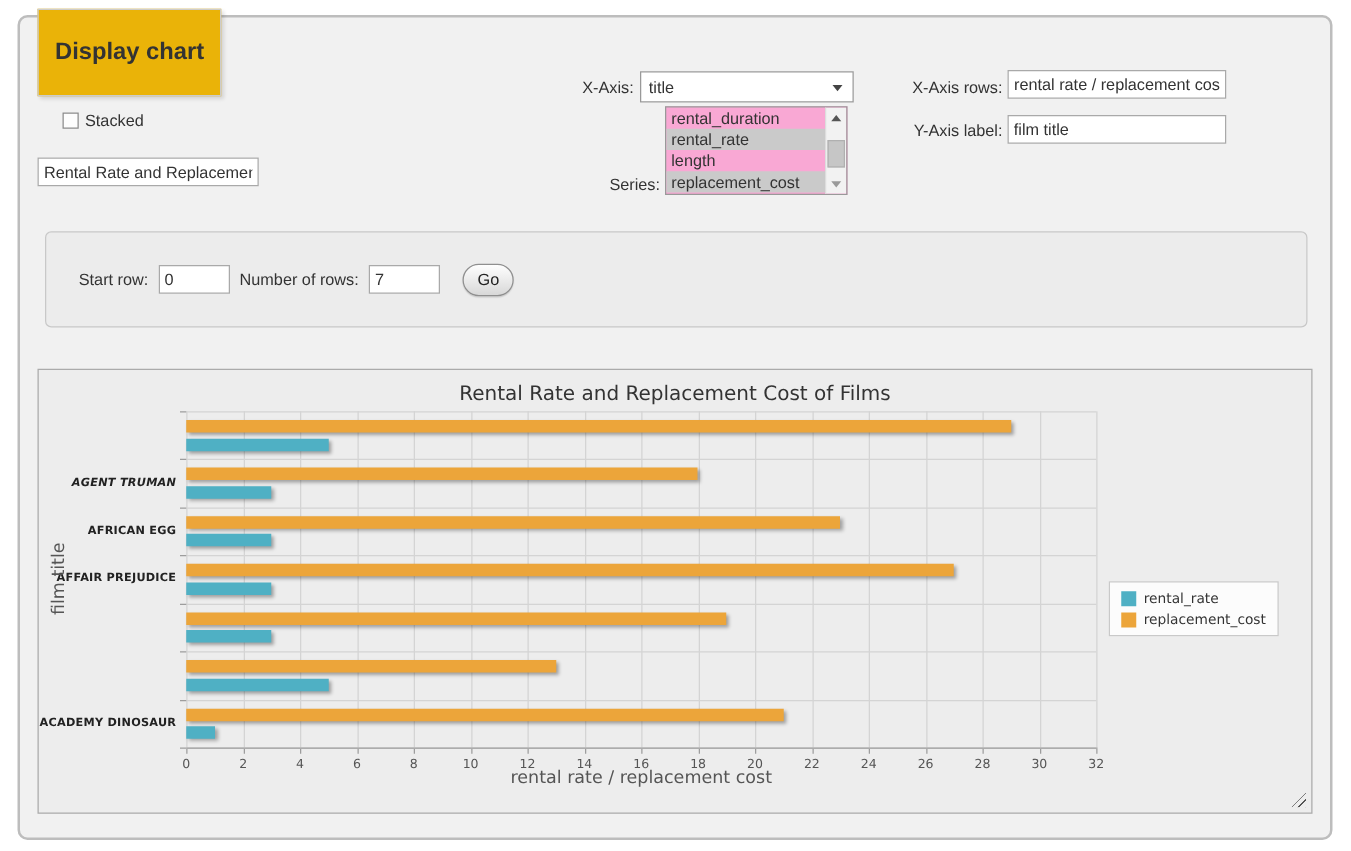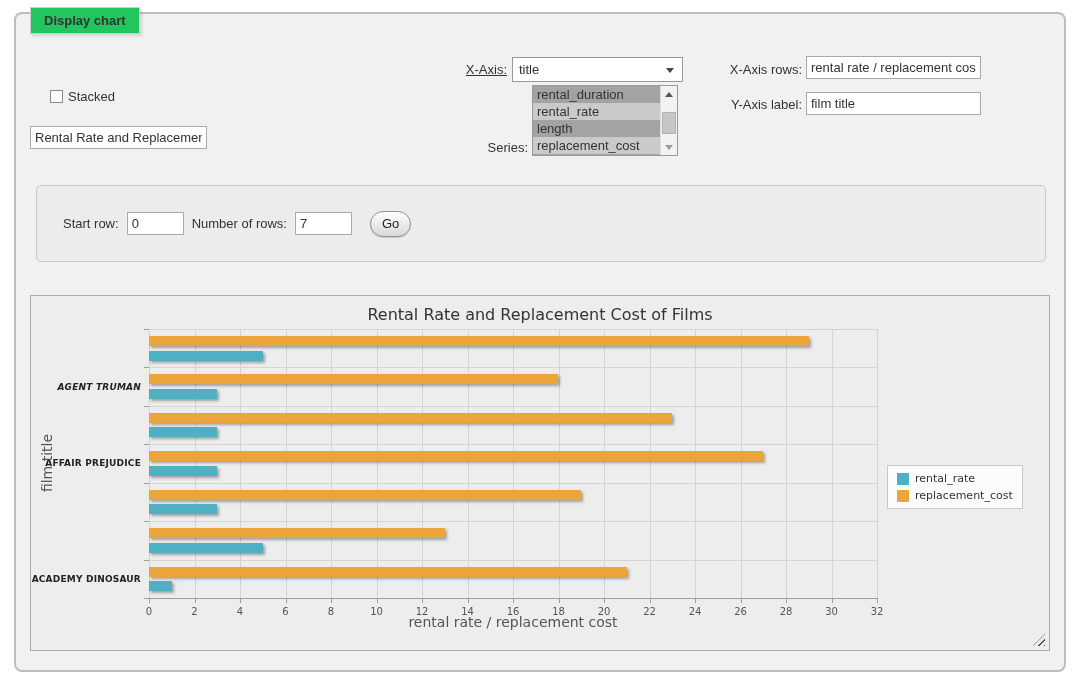--- a/index.html
+++ b/index.html
@@ -1,47 +1,47 @@
 <!DOCTYPE html>
 <html><head>
 <meta charset="utf-8">
 <style>
   * { box-sizing: border-box; margin: 0; padding: 0; }
   body { background: #fff; font-family: "Liberation Sans", sans-serif; font-size: 13px; color: #333; }
   .screen { position: relative; width: 1081px; height: 681px; background: #fff; overflow: hidden; }
 
   .panel { position: absolute; left: 14px; top: 12px; width: 1052px; height: 660px;
            background: #f1f1f1; border: 2px solid #bdbdbd; border-radius: 8px; }
-  .legend-box { position: absolute; left: 30px; top: 7px; background: #22c55e; border: 1px solid #ccc;
-                padding: 5px 13px; font-weight: bold; font-size: 13px; color: #333;
+  .legend-box { position: absolute; left: 30px; top: 7px; background: #eab308; border: 1px solid #ccc;
+                padding: 23px 13px; font-weight: bold; font-size: 19px; color: #333;
                 box-shadow: 2px 2px 3px rgba(0,0,0,0.12); z-index: 5; }
 
   .radios { position: absolute; left: 30px; top: 57px; display: flex; align-items: center; gap: 12px; }
   .radio-opt { display: flex; align-items: center; gap: 4px; cursor: default; }
   .radio { width: 13px; height: 13px; border-radius: 50%; border: 1px solid #777; background: #fff; position: relative; display: inline-block; }
   .radio.checked::after { content: ""; position: absolute; left: 3px; top: 3px; width: 5px; height: 5px; border-radius: 50%; background: #3a3a3a; }
   .stacked-row { position: absolute; left: 30px; top: 89px; display: flex; align-items: center; gap: 5px; padding-left: 20px; }
   .checkbox { width: 13px; height: 13px; border: 1px solid #8a8a8a; background: #fdfdfd; display: inline-block; }
 
   input[type="text"] { font: 13px "Liberation Sans", sans-serif; color: #333; background: #fff;
                        border: 1px solid #a9a9a9; padding: 2px 4px; height: 23px; }
   .title-input { position: absolute; left: 30px; top: 126px; width: 177px; }
 
   .lbl-r { position: absolute; text-align: right; color: #333; }
-  .xaxis-lbl   { left: 430px; top: 62px;  width: 77px; text-decoration: underline; }
+  .xaxis-lbl   { left: 430px; top: 62px;  width: 77px; }
   .series-lbl  { left: 430px; top: 140px; width: 98px; }
   .xaxis2-lbl  { left: 722px; top: 62px;  width: 80px; }
   .yaxis2-lbl  { left: 722px; top: 97px;  width: 80px; }
 
   .select { position: absolute; left: 512px; top: 57px; width: 171px; height: 25px; background: #fff;
             border: 1px solid #999; display: flex; align-items: center; padding-left: 6px; }
   .select .caret { position: absolute; right: 8px; top: 10px; width: 0; height: 0;
                    border-left: 4px solid transparent; border-right: 4px solid transparent; border-top: 5px solid #444; }
 
-  .listbox { position: absolute; left: 532px; top: 85px; width: 146px; height: 71px; background: #a3a3a3;
+  .listbox { position: absolute; left: 532px; top: 85px; width: 146px; height: 71px; background: #f9a8d4;
              border: 1px solid #999; overflow: hidden; }
   .list-inner { position: absolute; left: 0; top: 0; right: 17px; bottom: 0; }
   .list-item { height: 17px; line-height: 17px; padding-left: 4px; white-space: nowrap; }
   .list-item.selected { background: #cacaca; }
   .sbar { position: absolute; right: 0; top: 0; width: 17px; bottom: 0; background: #f2f2f2; border-left: 1px solid #ddd; }
   .sbtn { position: absolute; left: 0; width: 16px; height: 16px; display: flex; align-items: center; justify-content: center; }
   .tri-up { width: 0; height: 0; border-left: 4px solid transparent; border-right: 4px solid transparent; border-bottom: 5px solid #555; }
   .tri-dn { width: 0; height: 0; border-left: 4px solid transparent; border-right: 4px solid transparent; border-top: 5px solid #9a9a9a; }
   .sthumb { position: absolute; left: 1px; top: 26px; width: 14px; height: 22px; background: #c6c6c6; border: 1px solid #b0b0b0; }
 
@@ -206,20 +206,21 @@
         <div class="hgrid" style="top: 230.571px;"></div>
         <div class="ytick" style="top: 230.571px;"></div>
         <div class="hgrid" style="top: 269px;"></div>
         <div class="ytick" style="top: 269px;"></div>
         <div class="axisline"></div>
         <div class="bar" title="AIRPLANE SIERRA: 28.99" style="top: 7px; width: 659.522px; background: rgb(236, 165, 58);"></div>
         <div class="bar" title="AIRPLANE SIERRA: 4.99" style="top: 21.5px; width: 113.522px; background: rgb(79, 176, 196);"></div>
         <div class="cat-lbl" style="top: 38.4286px; height: 38.4286px; font-style: italic;">AGENT TRUMAN</div>
         <div class="bar" title="AGENT TRUMAN: 17.99" style="top: 45.4286px; width: 409.272px; background: rgb(236, 165, 58);"></div>
         <div class="bar" title="AGENT TRUMAN: 2.99" style="top: 59.9286px; width: 68.0225px; background: rgb(79, 176, 196);"></div>
+        <div class="cat-lbl" style="top: 76.8571px; height: 38.4286px;">AFRICAN EGG</div>
         <div class="bar" title="AFRICAN EGG: 22.99" style="top: 83.8571px; width: 523.022px; background: rgb(236, 165, 58);"></div>
         <div class="bar" title="AFRICAN EGG: 2.99" style="top: 98.3571px; width: 68.0225px; background: rgb(79, 176, 196);"></div>
         <div class="cat-lbl" style="top: 115.286px; height: 38.4286px;">AFFAIR PREJUDICE</div>
         <div class="bar" title="AFFAIR PREJUDICE: 26.99" style="top: 122.286px; width: 614.022px; background: rgb(236, 165, 58);"></div>
         <div class="bar" title="AFFAIR PREJUDICE: 2.99" style="top: 136.786px; width: 68.0225px; background: rgb(79, 176, 196);"></div>
         <div class="bar" title="ADAPTATION HOLES: 18.99" style="top: 160.714px; width: 432.022px; background: rgb(236, 165, 58);"></div>
         <div class="bar" title="ADAPTATION HOLES: 2.99" style="top: 175.214px; width: 68.0225px; background: rgb(79, 176, 196);"></div>
         <div class="bar" title="ACE GOLDFINGER: 12.99" style="top: 199.143px; width: 295.522px; background: rgb(236, 165, 58);"></div>
         <div class="bar" title="ACE GOLDFINGER: 4.99" style="top: 213.643px; width: 113.522px; background: rgb(79, 176, 196);"></div>
         <div class="cat-lbl" style="top: 230.571px; height: 38.4286px;">ACADEMY DINOSAUR</div>

